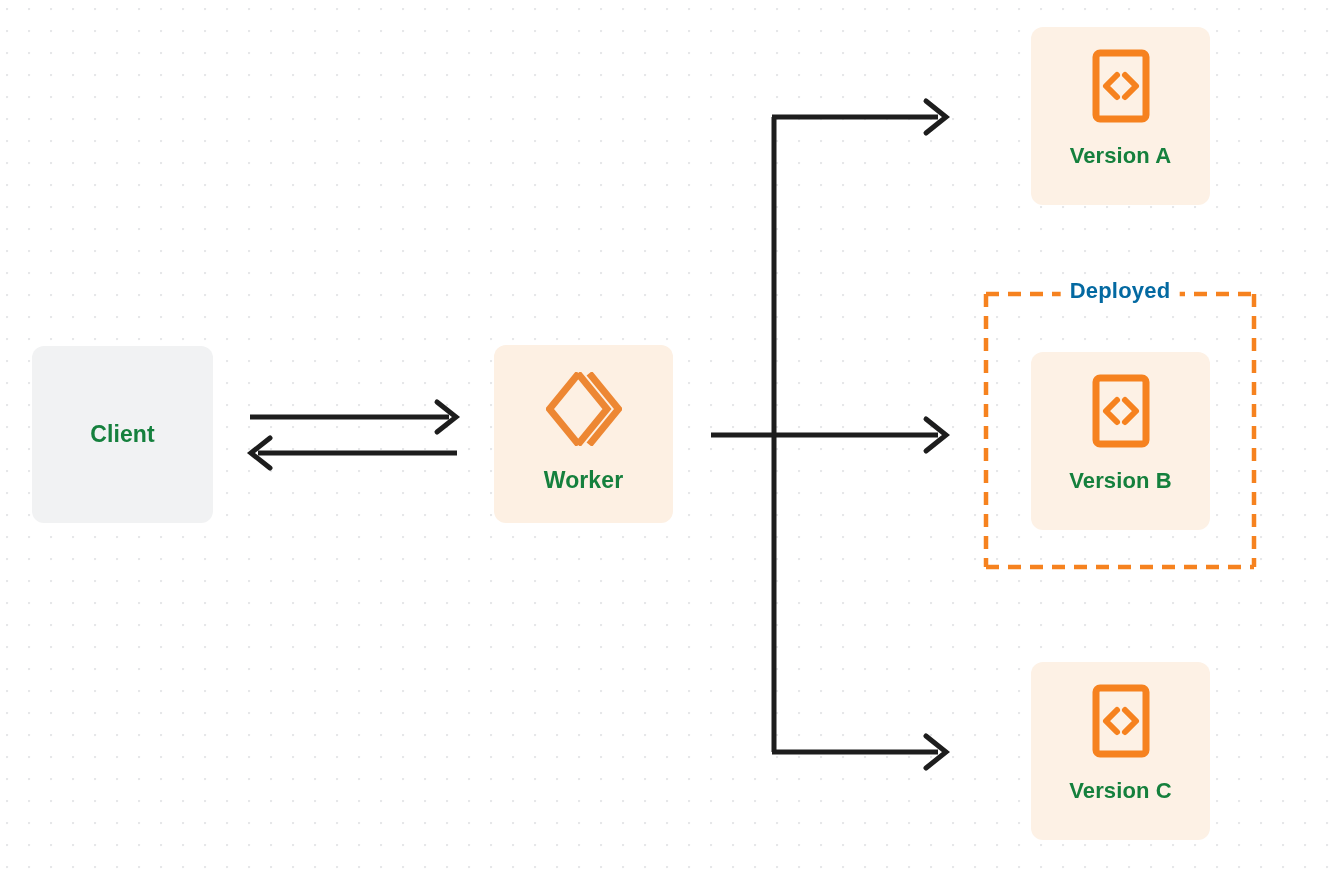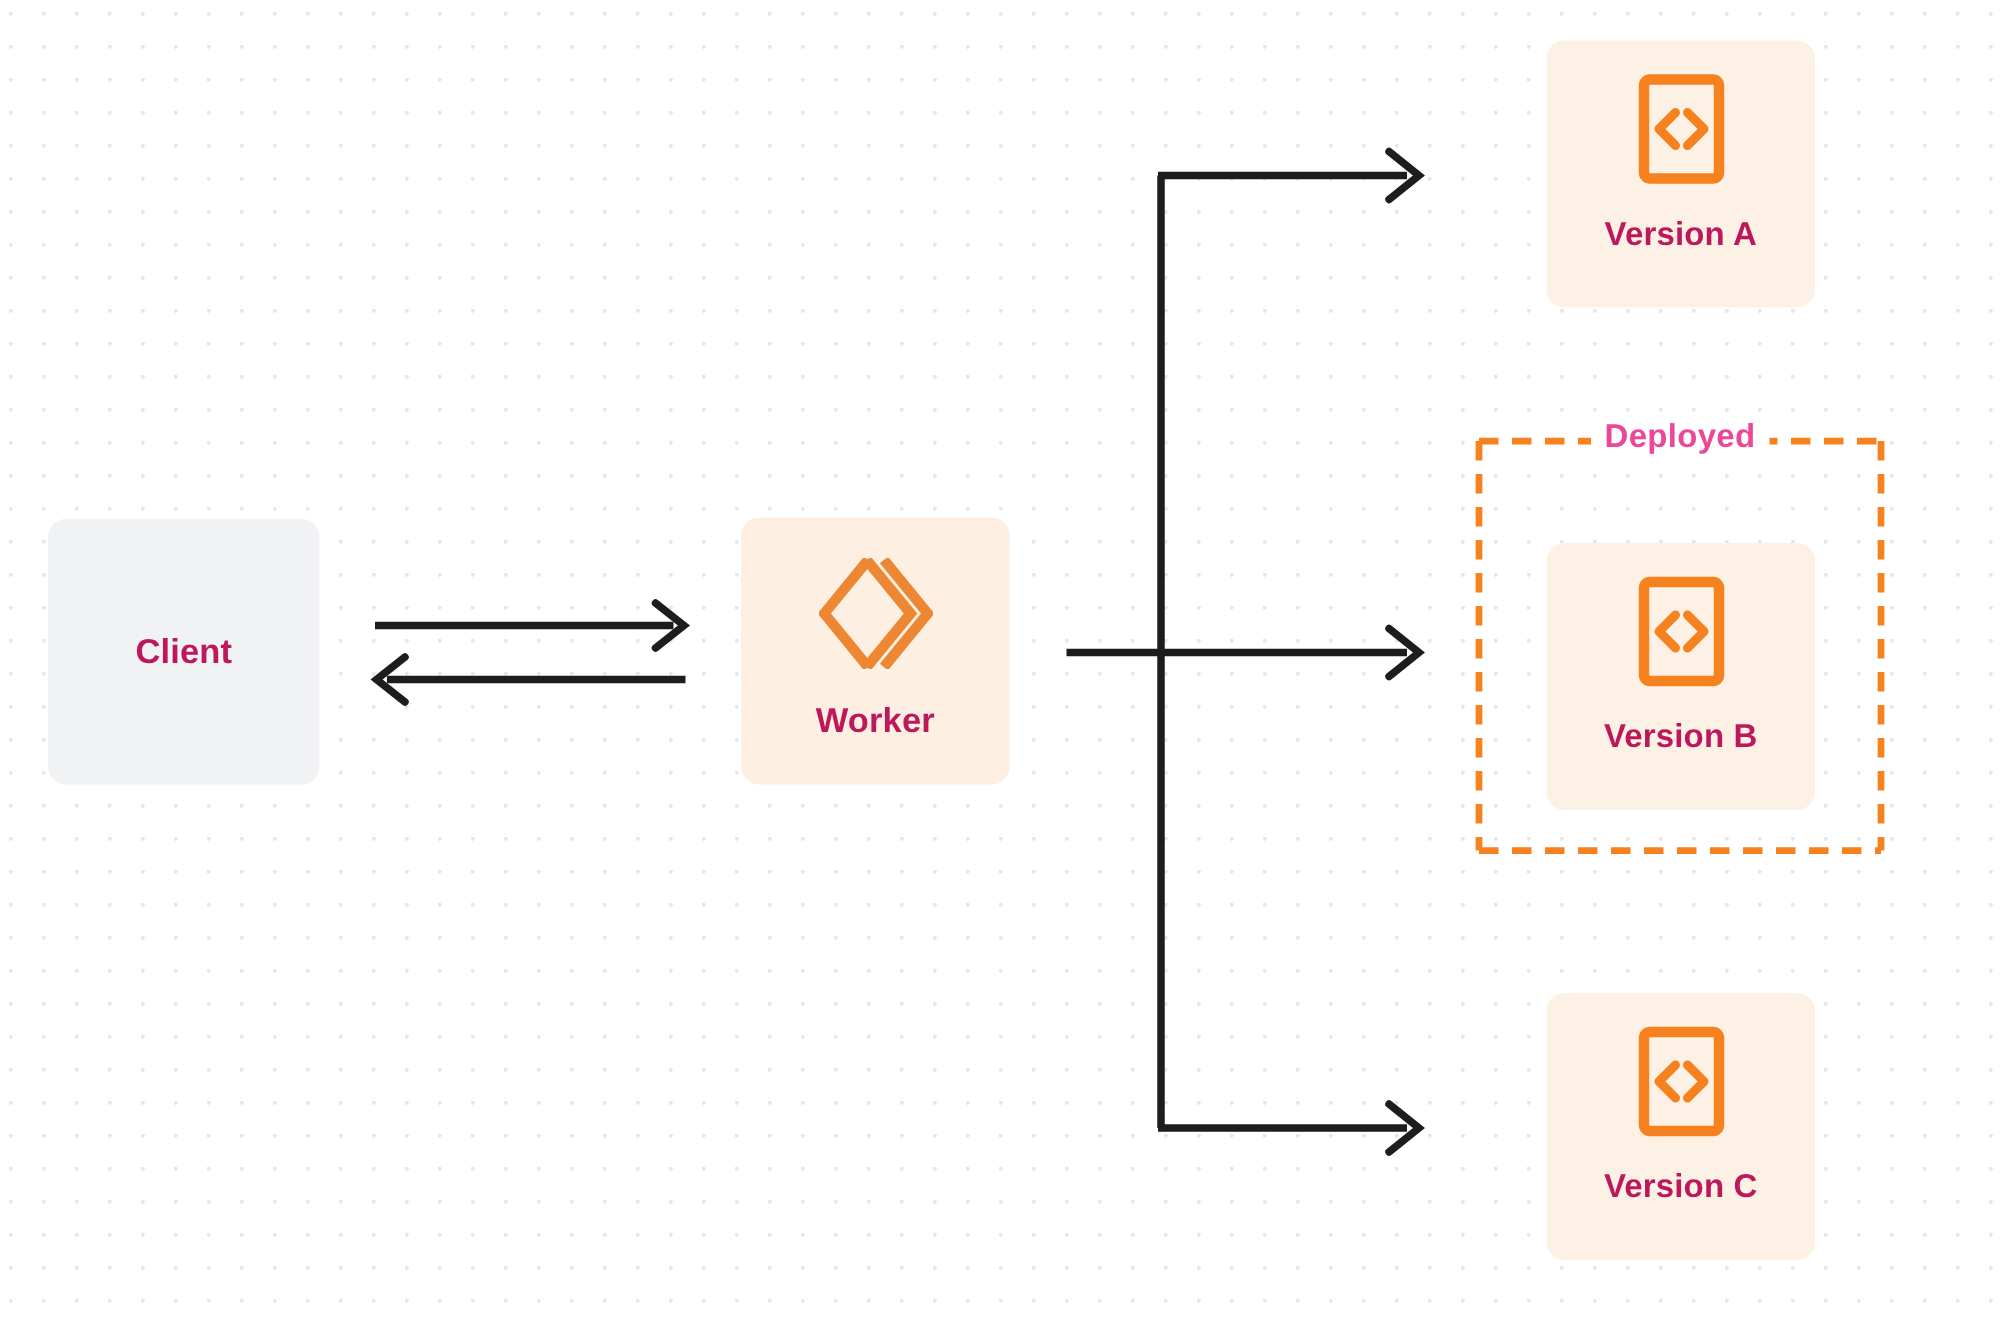--- a/index.html
+++ b/index.html
@@ -33,21 +33,21 @@
     box-sizing: border-box;
     border-radius: 12px;
     display: flex;
     flex-direction: column;
     align-items: center;
     justify-content: center;
   }
 
   .node-label {
     font-weight: bold;
-    color: #be185d;
+    color: #15803d;
     letter-spacing: 0.1px;
     white-space: nowrap;
   }
 
   
   #client-node {
     left: 32px;
     top: 346px;
     width: 181px;
     height: 177px;
@@ -78,21 +78,21 @@
     height: 178px;
     background-color: #fdf1e5;
     justify-content: flex-start;
     padding-top: 22px;
   }
   .version-node .node-label {
     font-size: 22px;
     margin-top: 20px;
   }
   #version-a-node { left: 1031px; top: 27px; }
-  #version-b-node { left: 1031px; top: 362px; text-align: center; }
+  #version-b-node { left: 1031px; top: 352px; text-align: center; }
   #version-c-node { left: 1031px; top: 662px; }
 
   
   .code-icon {
     width: 58px;
     height: 74px;
     display: block;
   }
   .worker-icon {
     width: 76px;
@@ -117,21 +117,21 @@
     height: 100%;
     overflow: visible;
   }
   #deployed-label {
     position: absolute;
     left: 50%;
     top: -1px;
     transform: translate(-50%, -50%);
     background-color: #ffffff;
     padding: 0 9px;
-    color: #ec4899;
+    color: #0369a1;
     font-size: 22px;
     font-weight: bold;
     letter-spacing: 0.2px;
     white-space: nowrap;
     line-height: 1;
   }
 
   
   #connectors {
     position: absolute;

